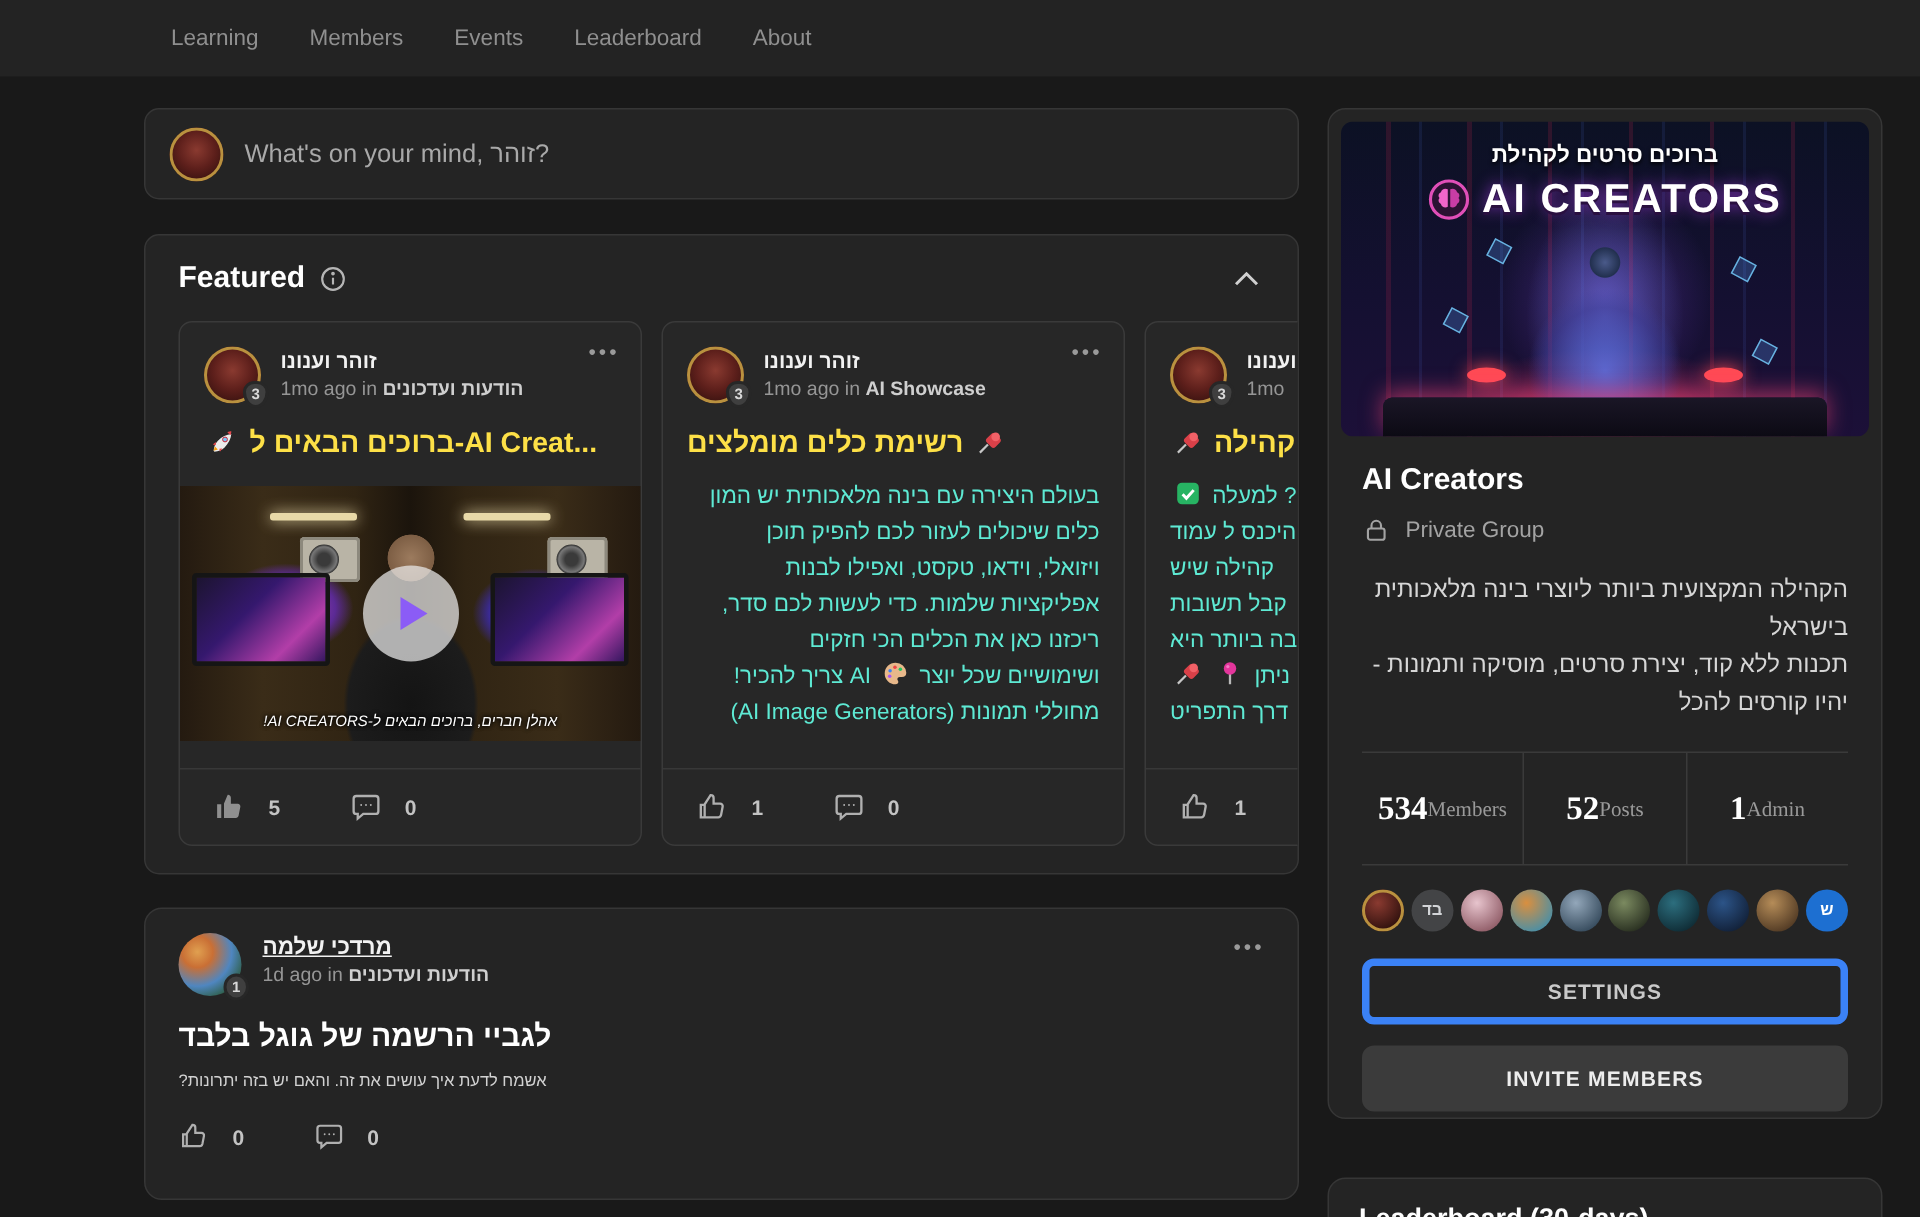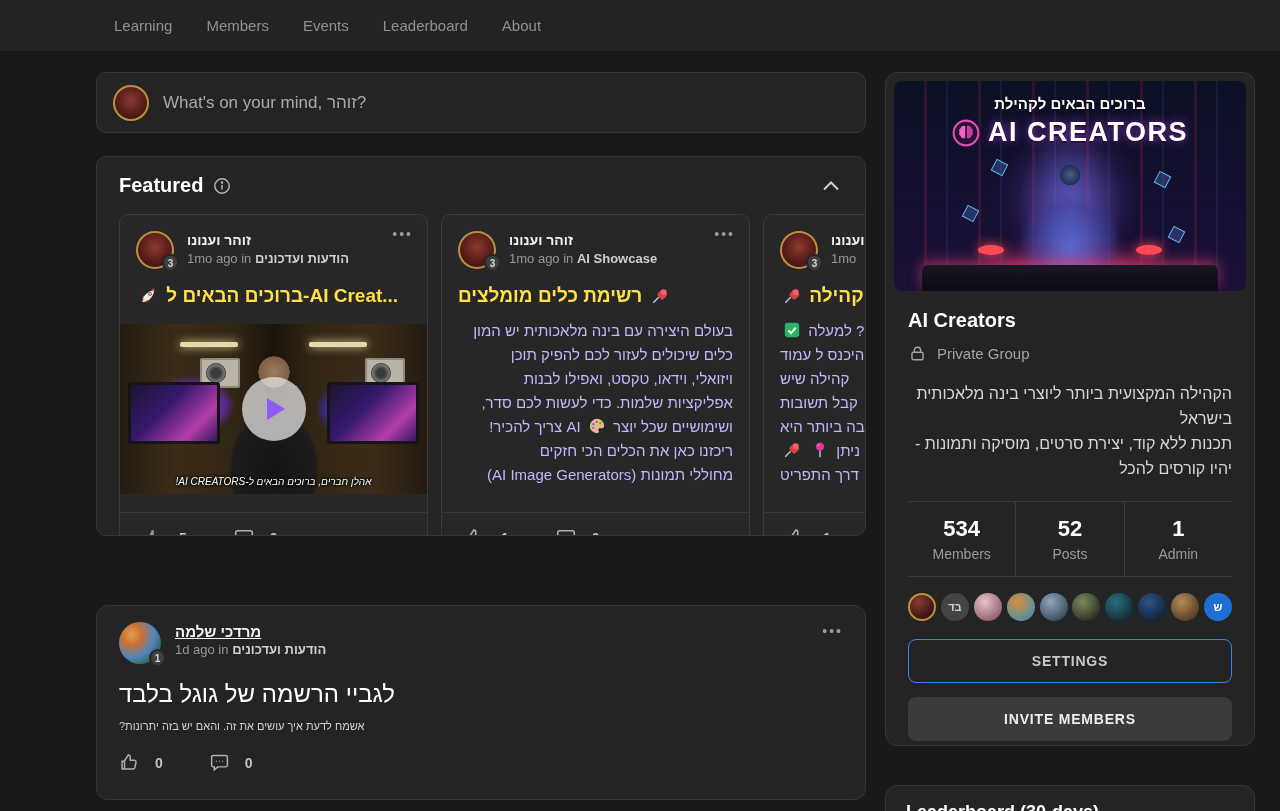--- a/index.html
+++ b/index.html
@@ -18,40 +18,40 @@
 
   
   .composer { left:96px; top:72px; width:770px; height:61px; display:flex; align-items:center; padding:0 16px; cursor:text; }
   .avatar { border-radius:50%; flex:0 0 auto; position:relative; }
   .av-zohar { background:radial-gradient(circle at 50% 42%, #8a3a30 0%, #5d1f1b 45%, #200a08 100%); box-shadow:0 0 0 2px #b9913f inset; }
   .av-mordechai { background:radial-gradient(circle at 30% 30%, #e0a050 0%, #c96f35 25%, #4f86c0 55%, #2e5e46 80%, #24425f 100%); }
   .composer .avatar { width:36px; height:36px; margin-right:14px; }
   .composer .hint { font-size:17px; color:#a9a9a9; }
 
   
-  .featured { left:96px; top:156px; width:770px; height:380px; overflow:hidden; }
+  .featured { left:96px; top:156px; width:770px; height:427px; overflow:hidden; }
   .featured-head { display:flex; align-items:center; padding:17px 22px 0 22px; }
   .featured-title { font-size:20px; font-weight:bold; color:#fff; }
   .info-icon { margin-left:10px; display:inline-flex; cursor:pointer; }
   .collapse-btn { margin-left:auto; cursor:pointer; display:inline-flex; padding:4px; }
   .cards-row { position:absolute; left:22px; top:57px; display:flex; gap:13px; }
   .fcard { position:relative; width:309px; height:350px; background:#272727; border:1px solid #3a3a3a; border-radius:9px; padding:16px; flex:0 0 auto; }
   .fcard-head { display:flex; }
   .fcard .avatar { width:38px; height:38px; margin-right:13px; cursor:pointer; }
   .lvl-badge { position:absolute; right:-5px; bottom:-3px; width:17px; height:18px; background:#3f3f3f; border:2px solid #272727; color:#d8d8d8; font-size:10px; font-weight:bold; display:flex; align-items:center; justify-content:center; border-radius:45% 45% 50% 50%/40% 40% 58% 58%; }
   .lvl-badge.round { border-radius:50%; }
   .author { font-size:14px; font-weight:bold; color:#f2f2f2; line-height:19px; cursor:pointer; }
   .meta { font-size:13px; color:#969696; line-height:18px; }
   .meta .space { font-weight:bold; color:#cfcfcf; cursor:pointer; }
   .dots-menu { position:absolute; top:14px; right:14px; color:#9a9a9a; font-size:14px; letter-spacing:2px; cursor:pointer; line-height:10px; }
   .fcard-title { margin-top:16px; font-size:19px; font-weight:bold; color:#fde047; white-space:nowrap; overflow:hidden; }
   .fcard-title .emj svg, .bodyline .emj svg { vertical-align:-3px; }
   .rtl-left { direction:rtl; text-align:left; unicode-bidi:isolate; }
   .ltr { direction:ltr; text-align:left; unicode-bidi:isolate; }
-  .fbody { margin-top:12px; font-size:15px; color:#c4b5fd; }
+  .fbody { margin-top:12px; font-size:15px; color:#5eead4; }
   .fbody .bodyline { line-height:24px; white-space:nowrap; }
   .fbody.align-right .bodyline { direction:rtl; text-align:right; }
   .fbody.align-left .bodyline { direction:rtl; text-align:left; }
   .fcard-footer { position:absolute; left:0; right:0; bottom:0; height:51px; border-top:1px solid #383838; display:flex; align-items:center; padding:0 22px; }
   .act { display:flex; align-items:center; cursor:pointer; }
   .act + .act { margin-left:46px; }
   .act .cnt { margin-left:15px; font-size:14px; font-weight:bold; color:#c3c3c3; }
 
   
   .vthumb { position:absolute; left:0; right:0; top:109px; height:170px; overflow:hidden; cursor:pointer;
@@ -67,21 +67,21 @@
     background:radial-gradient(circle 22px at 50% 22px, #9c7b5e 0%, #7d5e44 70%, transparent 72%),
                radial-gradient(ellipse 60px 80px at 50% 120px, #141414 0%, #1c1c1c 70%, transparent 75%); }
   .vthumb .caption { position:absolute; left:0; right:0; bottom:7px; text-align:center; font-size:10px; color:#fff; direction:rtl; text-shadow:0 0 3px #000,0 0 3px #000; }
   .playbtn { position:absolute; left:50%; top:50%; transform:translate(-50%,-50%); width:64px; height:64px; border-radius:50%; background:rgba(235,235,235,.72); display:flex; align-items:center; justify-content:center; cursor:pointer; }
   .playbtn .tri { width:0; height:0; border-left:18px solid #8b5cf6; border-top:11px solid transparent; border-bottom:11px solid transparent; margin-left:5px; }
 
   
   .post { left:96px; top:605px; width:770px; height:195px; border-radius:12px; padding:16px 22px; }
   .post .avatar { width:42px; height:42px; margin-right:14px; cursor:pointer; }
   .post .author { font-size:15px;text-decoration:underline; }
-  .post-title { margin-top:16px; font-size:24px; font-weight:normal; color:#fff; }
+  .post-title { margin-top:16px; font-size:20px; font-weight:bold; color:#fff; }
   .post-body { margin-top:12px; font-size:11px; color:#d2d2d2; }
   .post-footer { display:flex; align-items:center; margin-top:20px; }
 
   
   .sidebar { left:885px; top:72px; width:370px; height:674px; border-radius:12px; padding:8px 8px 0 8px; overflow:hidden; }
   .banner { position:relative; width:352px; height:210px; border-radius:8px; overflow:hidden;
     background:
       radial-gradient(ellipse 150px 60px at 50% 92%, rgba(255,60,110,.65), transparent 70%),
       radial-gradient(ellipse 70px 110px at 50% 62%, rgba(120,140,255,.50), transparent 75%),
       radial-gradient(circle 90px at 50% 55%, rgba(150,80,255,.35), transparent 80%),
@@ -97,28 +97,28 @@
   .banner-welcome { position:absolute; top:14px; left:0; right:0; text-align:center; font-size:15px; font-weight:bold; color:#fff; text-shadow:0 1px 3px #000; }
   .banner-logo { position:absolute; top:36px; left:0; right:0; display:flex; align-items:center; justify-content:center; gap:8px; }
   .banner-brand { font-size:27px; font-weight:900; letter-spacing:1.5px; color:#fff; text-shadow:0 2px 0 #2a1040, 0 0 10px rgba(160,60,220,.8); }
   .sb-inner { padding:18px 14px 0 14px; }
   .group-name { font-size:20px; font-weight:bold; color:#fff; }
   .privacy-row { display:flex; align-items:center; margin-top:12px; color:#a3a3a3; font-size:15px; }
   .privacy-row svg { margin-right:10px; }
   .group-desc { margin-top:18px; font-size:16px; color:#d6d6d6; line-height:25px; direction:rtl; text-align:right; }
   .sb-divider { height:1px; background:#3a3a3a; margin-top:20px; }
   .stats { display:flex; height:74px; }
-  .stat { flex:1; display:flex; flex-direction:column; align-items:center; justify-content:center; cursor:pointer; }
+  .stat { flex:1; display:flex; flex-direction:row; align-items:center; justify-content:center; cursor:pointer;font-family:Liberation Serif, serif; }
   .stat + .stat { border-left:1px solid #3a3a3a; }
   .stat .num { font-size:22px; font-weight:bold; color:#fff; }
   .stat .lab { font-size:14px; color:#9a9a9a; margin-top:4px; }
   .member-avs { display:flex; justify-content:space-between; margin-top:16px; }
   .mav { width:28px; height:28px; border-radius:50%; cursor:pointer; display:flex; align-items:center; justify-content:center; font-size:11px; font-weight:bold; }
   .sb-btn { width:100%; height:44px; border-radius:8px; display:flex; align-items:center; justify-content:center; font-size:14px; font-weight:bold; letter-spacing:.8px; cursor:pointer; }
-  .btn-settings { margin-top:18px; border:1px solid #3b82f6; color:#c9c9c9; background:transparent; }
+  .btn-settings { margin-top:18px; border:5px solid #3b82f6; color:#c9c9c9; background:transparent; }
   .btn-invite { margin-top:14px; background:#3b3b3b; color:#ededed; }
 
   
   .leaderboard { left:885px; top:785px; width:370px; height:120px; border-radius:12px; padding:16px 20px; }
   .lb-title { font-size:18px; font-weight:bold; color:#fff; }
   .emj { display:inline-block; margin:0 3px; }
 </style>
 </head>
 <body>
 
@@ -226,28 +226,28 @@
       <div class="fcard-title rtl-left"><span class="emj"><svg width="18" height="18" viewBox="0 0 20 20">
               <line x1="2.5" y1="17.5" x2="8.5" y2="11.5" stroke="#c7c7c7" stroke-width="1.6"></line>
               <rect x="8" y="4" width="9" height="9" rx="2.2" transform="rotate(45 12.5 8.5)" fill="#d94048"></rect>
               <circle cx="14.2" cy="5.8" r="3.2" fill="#f26167"></circle>
             </svg></span> <span>רשימת כלים מומלצים</span> </div>
       <div class="fbody align-right">
           <div class="bodyline"><span>בעולם היצירה עם בינה מלאכותית יש המון</span> </div>
           <div class="bodyline"><span>כלים שיכולים לעזור לכם להפיק תוכן</span> </div>
           <div class="bodyline"><span>ויזואלי, וידאו, טקסט, ואפילו לבנות</span> </div>
           <div class="bodyline"><span>אפליקציות שלמות. כדי לעשות לכם סדר,</span> </div>
+          <div class="bodyline"><span>ריכזנו כאן את הכלים הכי חזקים</span> </div>
           <div class="bodyline"><span>ושימושיים שכל יוצר</span> <span class="emj"><svg width="18" height="18" viewBox="0 0 20 20">
                 <path d="M10 2a8 8 0 1 0 0 16c1.5 0 2.1-.9 2.1-1.8 0-.8-.7-1.2-.7-2 0-.9.8-1.6 1.8-1.6h1.5A3.3 3.3 0 0 0 18 9.4 7.9 7.9 0 0 0 10 2z" fill="#e8b88a"></path>
                 <circle cx="6" cy="8" r="1.3" fill="#3b82f6"></circle>
                 <circle cx="9.6" cy="5.4" r="1.3" fill="#ef4444"></circle>
                 <circle cx="13.6" cy="6.8" r="1.3" fill="#22c55e"></circle>
                 <circle cx="5.7" cy="12" r="1.3" fill="#a855f7"></circle>
               </svg></span> <span>AI צריך להכיר!</span> </div>
-          <div class="bodyline"><span>ריכזנו כאן את הכלים הכי חזקים</span> </div>
           <div class="bodyline"><span>מחוללי תמונות (AI Image Generators)</span> </div>
         </div>
       <div class="fcard-footer">
         <span class="act">
           <svg width="22" height="22" viewBox="0 0 24 24" fill="none" stroke="#b0b0b0" stroke-width="1.7">
             <path d="M3.5 10.5h2.8v9H3.5zM6.3 19.5h9.9c1 0 1.8-.7 2-1.6l1.2-6.2c.2-1.2-.7-2.2-1.9-2.2h-4.7V5.4c0-1.1-.9-2-2-2h-.2L6.3 10z"></path>
           </svg>
           <span class="cnt">1</span>
         </span>
         <span class="act">
@@ -352,21 +352,21 @@
   <div class="banner">
     <div class="streaks"></div>
     <span class="cube" style="left:28%;top:38%;"></span>
     <span class="cube" style="left:20%;top:60%;"></span>
     <span class="cube" style="right:22%;top:44%;"></span>
     <span class="cube" style="right:18%;top:70%;"></span>
     <div class="figure"></div>
     <span class="hand" style="left:24%;"></span>
     <span class="hand" style="right:24%;"></span>
     <div class="desk"></div>
-    <div class="banner-welcome">ברוכים הבאים לקהילת</div>
+    <div class="banner-welcome">ברוכים סרטים לקהילת</div>
     <div class="banner-logo">
       <svg width="28" height="28" viewBox="0 0 24 24">
         <circle cx="12" cy="12" r="10.6" fill="#2b1233" stroke="#e04fb8" stroke-width="1.8"></circle>
         <path d="M11.3 6.2c-1.6-.9-3.6 0-3.9 1.7-1.4.5-1.8 2.3-.8 3.3-1 1-.6 2.8.8 3.3.3 1.7 2.3 2.6 3.9 1.7z" fill="#f065c9"></path>
         <path d="M12.7 6.2c1.6-.9 3.6 0 3.9 1.7 1.4.5 1.8 2.3.8 3.3 1 1 .6 2.8-.8 3.3-.3 1.7-2.3 2.6-3.9 1.7z" fill="#c73da5"></path>
       </svg>
       <span class="banner-brand">AI CREATORS</span>
     </div>
   </div>
 

